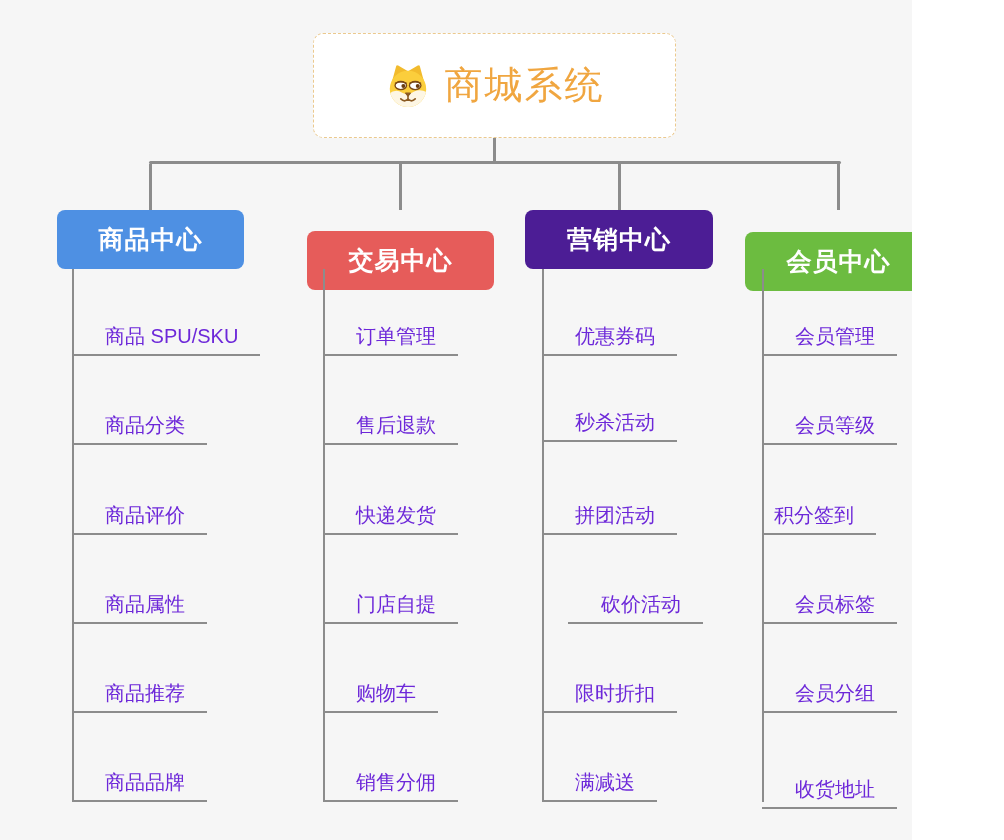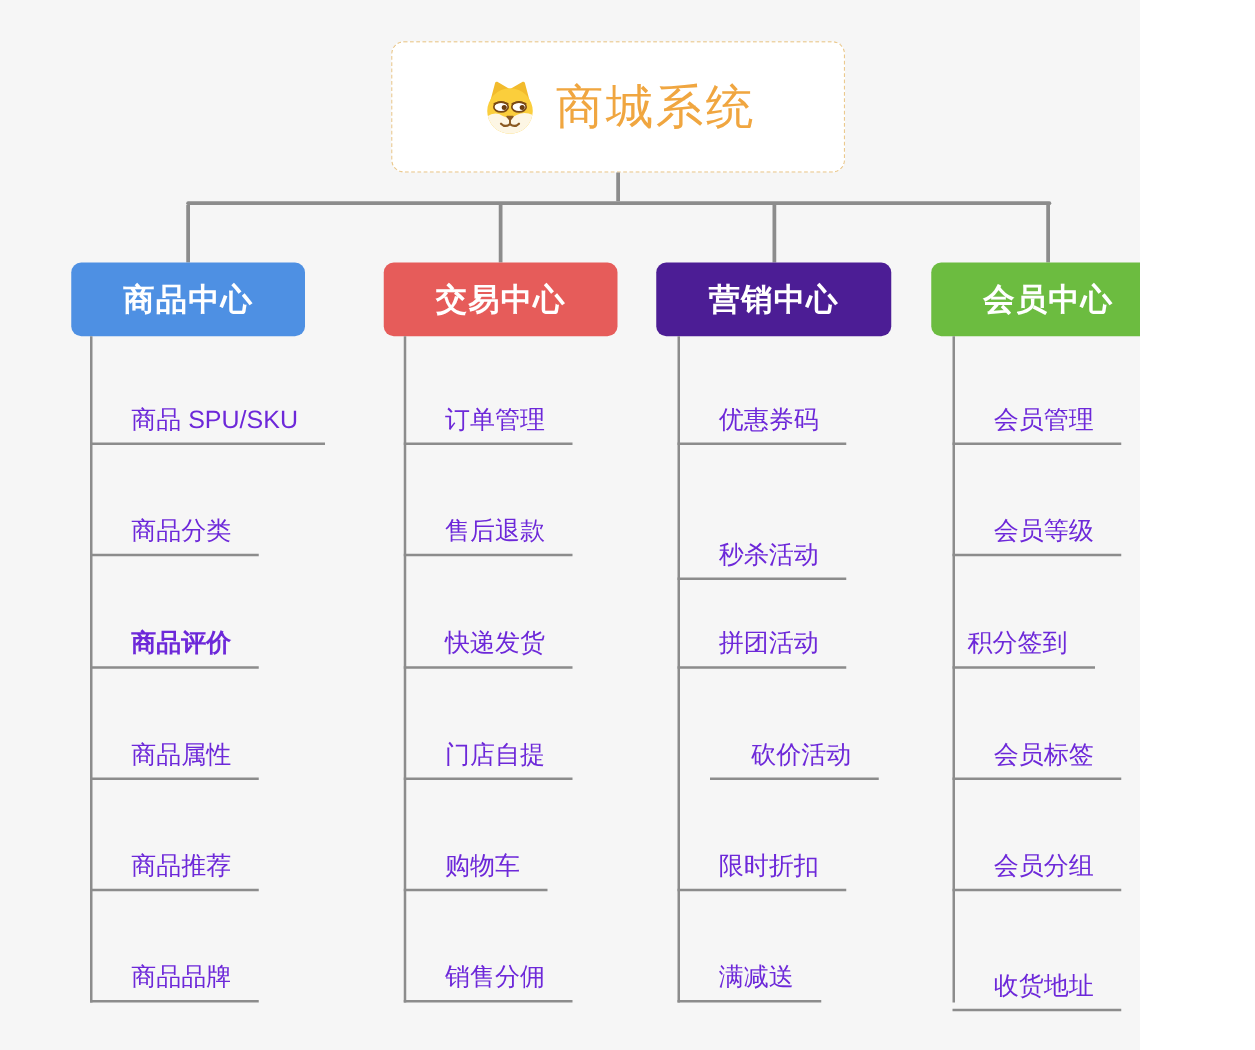--- a/index.html
+++ b/index.html
@@ -97,48 +97,48 @@
   <div class="line hline"></div>
 
   <div id="branches">
       <div class="line stub" style="left: 149px;"></div>
       <div class="branch-box" style="left: 57px; width: 187px; background: rgb(78, 144, 227);">
         <span>商品中心</span>
       </div>
       <div class="line trunk" style="left: 72px;"></div>
       <div class="sub-topic" style="left: 72px; top: 324px;">商品 SPU/SKU</div>
       <div class="sub-topic" style="left: 72px; top: 413px;">商品分类</div>
-      <div class="sub-topic" style="left: 72px; top: 503px; font-weight: bold;">商品评价</div>
+      <div class="sub-topic" style="left: 72px; top: 503px;">商品评价</div>
       <div class="sub-topic" style="left: 72px; top: 592px;">商品属性</div>
       <div class="sub-topic" style="left: 72px; top: 681px;">商品推荐</div>
       <div class="sub-topic" style="left: 72px; top: 770px;">商品品牌</div>
       <div class="line stub" style="left: 399px;"></div>
-      <div class="branch-box" style="left: 307px; width: 187px; background: rgb(230, 92, 90);">
+      <div class="branch-box" style="left: 307px; width: 187px; background: rgb(230, 92, 90); margin-top: 21px;">
         <span>交易中心</span>
       </div>
       <div class="line trunk" style="left: 323px;"></div>
       <div class="sub-topic" style="left: 323px; top: 324px;">订单管理</div>
       <div class="sub-topic" style="left: 323px; top: 413px;">售后退款</div>
       <div class="sub-topic" style="left: 323px; top: 503px;">快递发货</div>
       <div class="sub-topic" style="left: 323px; top: 592px;">门店自提</div>
       <div class="sub-topic" style="left: 323px; top: 681px;">购物车</div>
       <div class="sub-topic" style="left: 323px; top: 770px;">销售分佣</div>
       <div class="line stub" style="left: 617.5px;"></div>
       <div class="branch-box" style="left: 525px; width: 188px; background: #4c1d95;">
         <span>营销中心</span>
       </div>
       <div class="line trunk" style="left: 542px;"></div>
       <div class="sub-topic" style="left: 542px; top: 324px; text-align: right;">优惠券码</div>
-      <div class="sub-topic" style="left: 542px; top: 432px;">秒杀活动</div>
+      <div class="sub-topic" style="left: 542px; top: 410px;">秒杀活动</div>
       <div class="sub-topic" style="left: 542px; top: 503px;">拼团活动</div>
       <div class="sub-topic" style="left: 568px; top: 592px;">砍价活动</div>
       <div class="sub-topic" style="left: 542px; top: 681px;">限时折扣</div>
       <div class="sub-topic" style="left: 542px; top: 770px;">满减送</div>
       <div class="line stub" style="left: 837px;"></div>
-      <div class="branch-box" style="left: 745px; width: 187px; background: rgb(108, 188, 64);">
+      <div class="branch-box" style="left: 745px; width: 187px; background: rgb(108, 188, 64); margin-top: 22px;">
         <span>会员中心</span>
       </div>
       <div class="line trunk" style="left: 762px;"></div>
       <div class="sub-topic" style="left: 762px; top: 324px;">会员管理</div>
       <div class="sub-topic" style="left: 762px; top: 413px;">会员等级</div>
       <div class="sub-topic" style="left: 762px; top: 503px; padding-left: 12px;">积分签到</div>
       <div class="sub-topic" style="left: 762px; top: 592px;">会员标签</div>
       <div class="sub-topic" style="left: 762px; top: 681px;">会员分组</div>
       <div class="sub-topic" style="left: 762px; top: 777px;">收货地址</div>
     </div>

